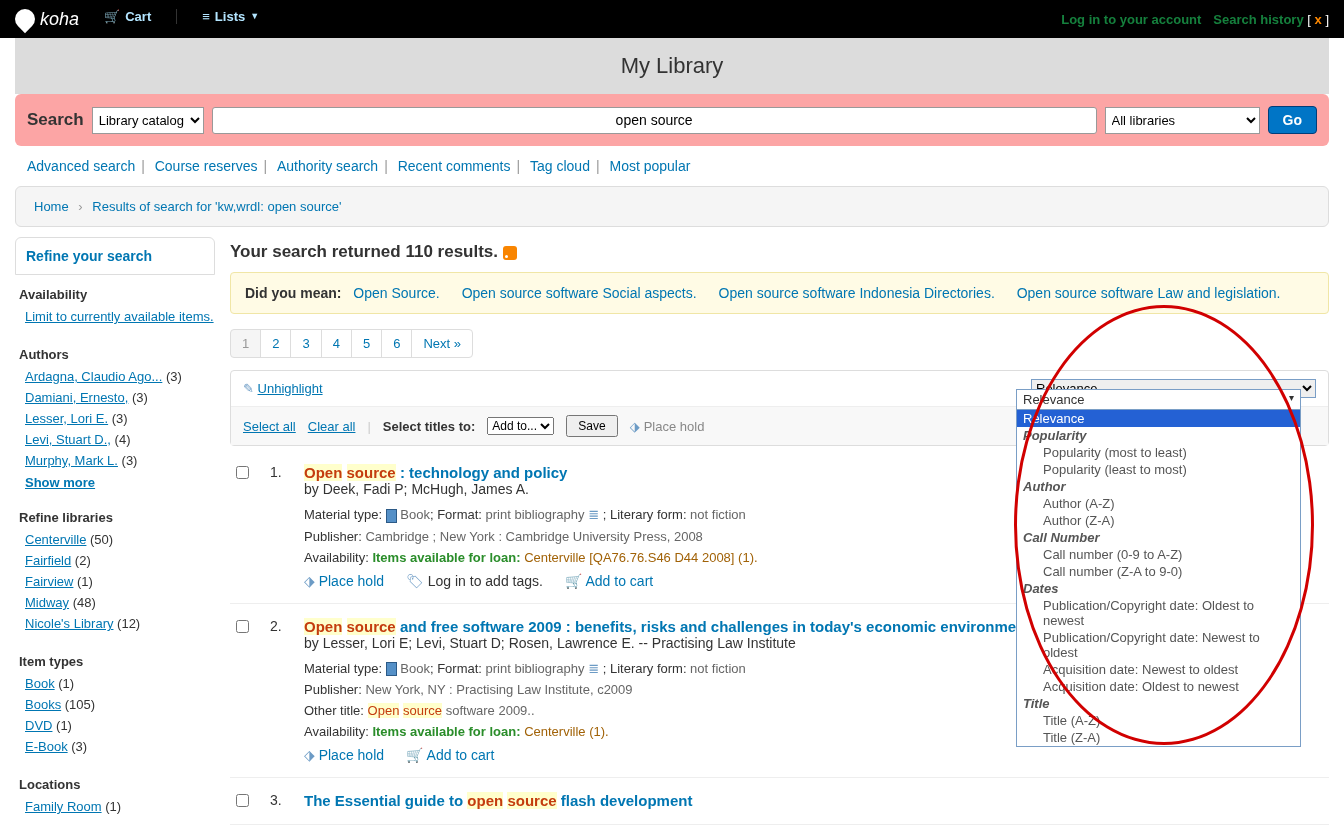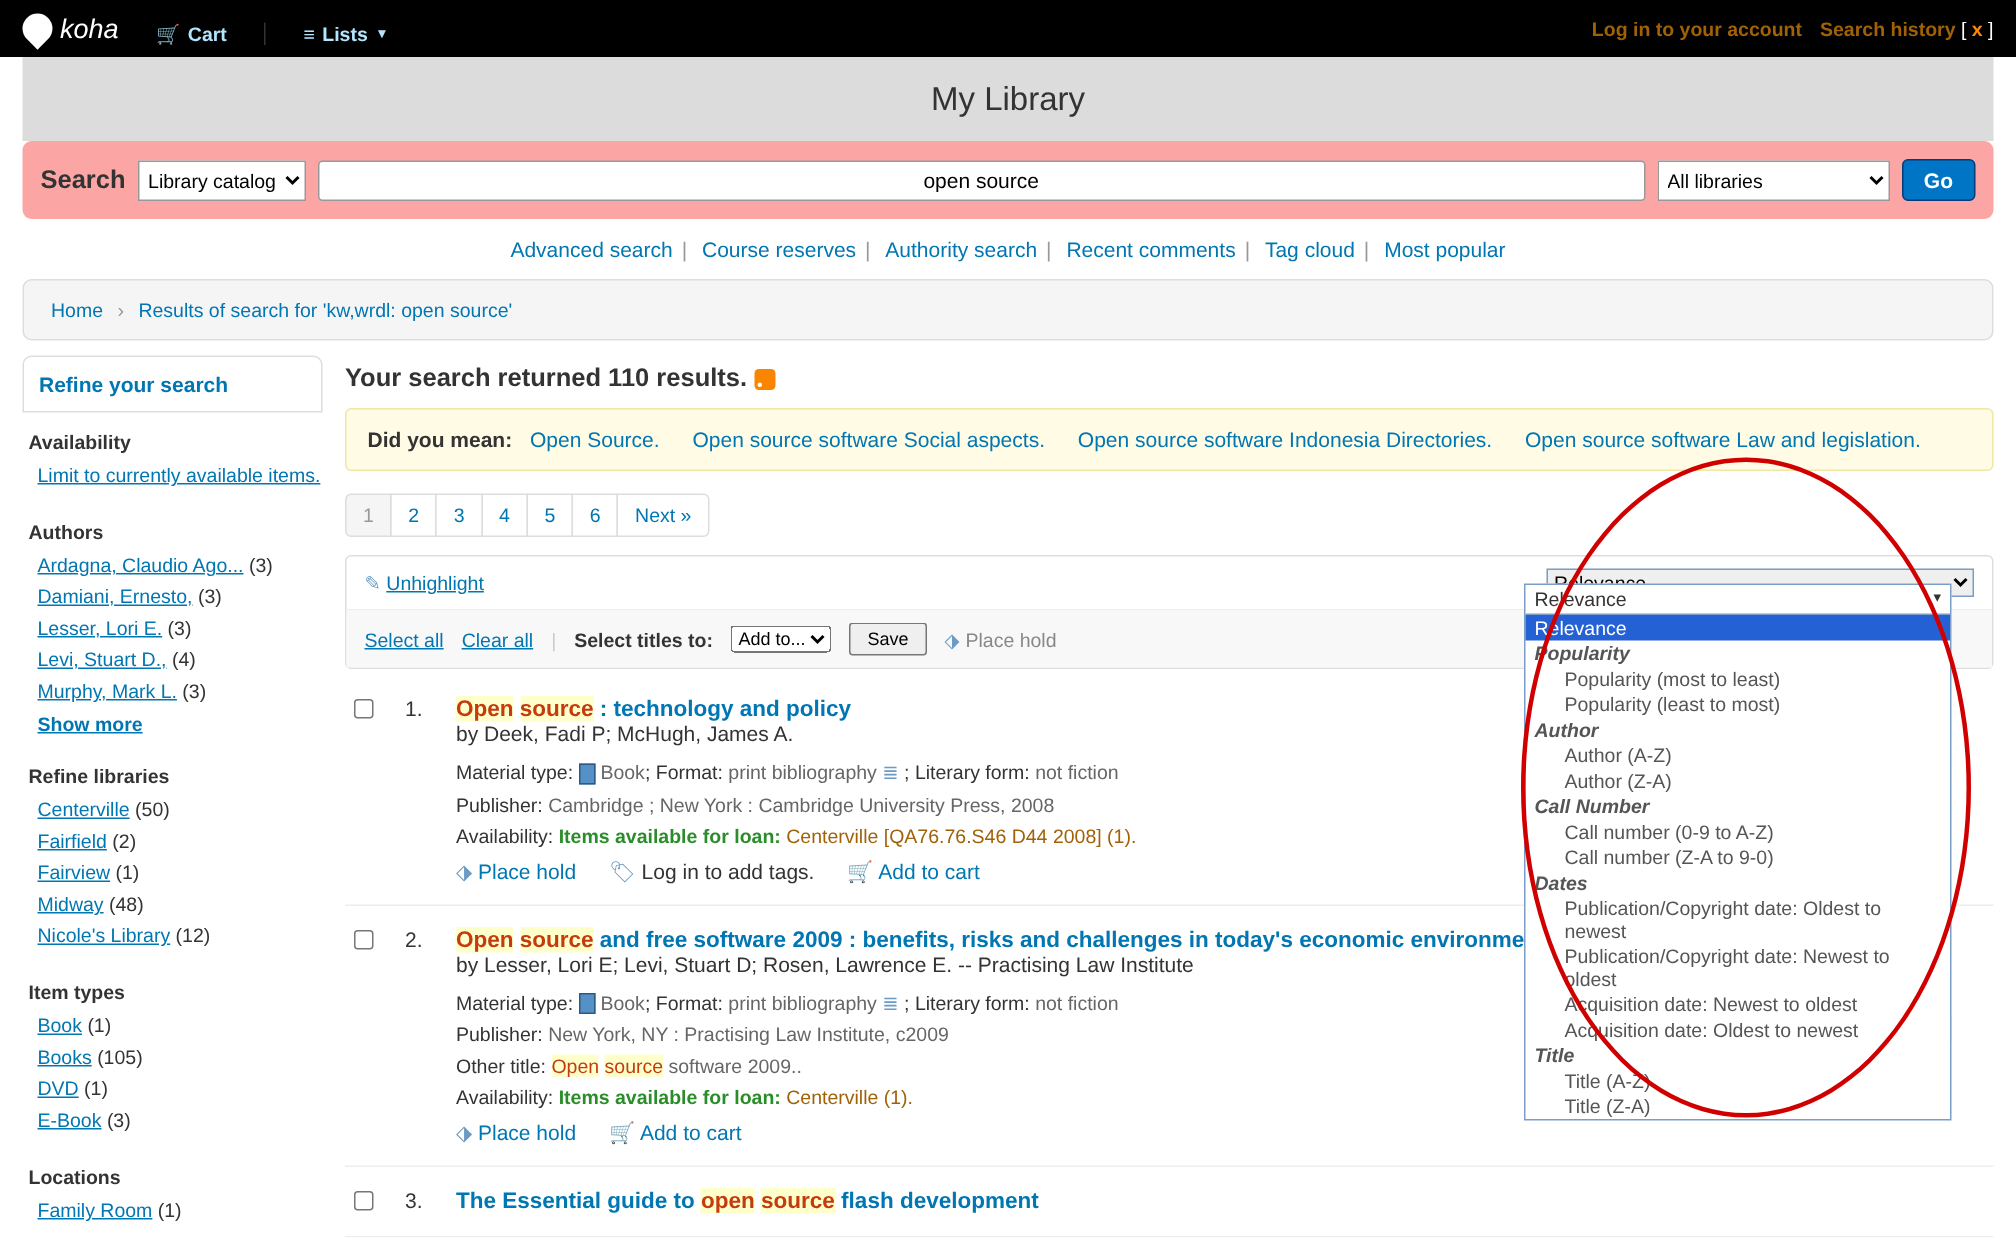--- a/index.html
+++ b/index.html
@@ -1,38 +1,38 @@
 <!DOCTYPE html>
 <html><head>
 <meta charset="utf-8">
 <style>
 * { box-sizing: border-box; margin: 0; padding: 0; }
 body { font-family: Arial, Helvetica, sans-serif; font-size: 13px; background: #fff; color: #333; }
 a { color: #0076b2; text-decoration: none; cursor: pointer; }
 
 .topbar { background: #000; color: #fff; height: 38px; display: flex; align-items: center; padding: 0 15px; justify-content: space-between; }
-.topbar-left { display: flex; align-items: flex-end; gap: 25px; }
+.topbar-left { display: flex; align-items: flex-start; gap: 25px; }
 .logo { display: flex; align-items: center; font-size: 18px; font-style: italic; }
 .logo-icon { width: 20px; height: 20px; background: #fff; border-radius: 50% 50% 50% 0; margin-right: 5px; transform: rotate(-45deg); }
 .cart-link, .lists-link { color: #b3e5ff; font-weight: bold; display: flex; align-items: center; gap: 5px; }
 .lists-link { border-left: 1px solid #333; padding-left: 25px; }
 .topbar-right { display: flex; align-items: center; gap: 12px; }
-.topbar-right a { color: #a16207; font-weight: bold; }
+.topbar-right a { color: #15803d; font-weight: bold; }
 .topbar-right .brackets { color: #fff; }
 .topbar-right .x-close { color: #ff8800; }
 
 .library-header { background: #dcdcdc; text-align: center; padding: 15px 4px; font-size: 22px; margin: 0 15px; }
 
 .search-bar { background: #fca5a5; margin: 0 15px; padding: 12px; display: flex; align-items: center; gap: 8px; border-radius: 6px; }
 .search-label { font-weight: bold; font-size: 17px; }
 .search-select, .lib-select { padding: 4px 2px; font-size: 13px; height: 27px; background: #fff; border: 1px solid #999; }
 .search-input { flex: 1; padding: 5px 8px; font-size: 14px; height: 27px; border: 1px solid #999; border-radius: 3px; text-align: center; }
 .go-btn { background: #0075c6; color: #fff; border: 1px solid #003d7a; padding: 5px 14px; font-size: 14px; font-weight: bold; border-radius: 4px; cursor: pointer; }
 
-.sub-links { padding: 12px 25px; font-size: 14px; text-align: center; }
+.sub-links { padding: 12px 25px; font-size: 14px; }
 .sub-links a { margin: 0 2px; }
 .sep { color: #999; margin: 0 4px; }
 
 .breadcrumb { background: #f5f5f5; border: 1px solid #ddd; border-radius: 6px; margin: 0 15px 10px; padding: 12px 18px; font-size: 13px; }
 .breadcrumb a { color: #0076b2; }
 .breadcrumb .arrow { color: #999; margin: 0 6px; }
 
 .main-container { display: flex; padding: 0 15px; gap: 15px; }
 
 .sidebar { width: 200px; flex-shrink: 0; }

